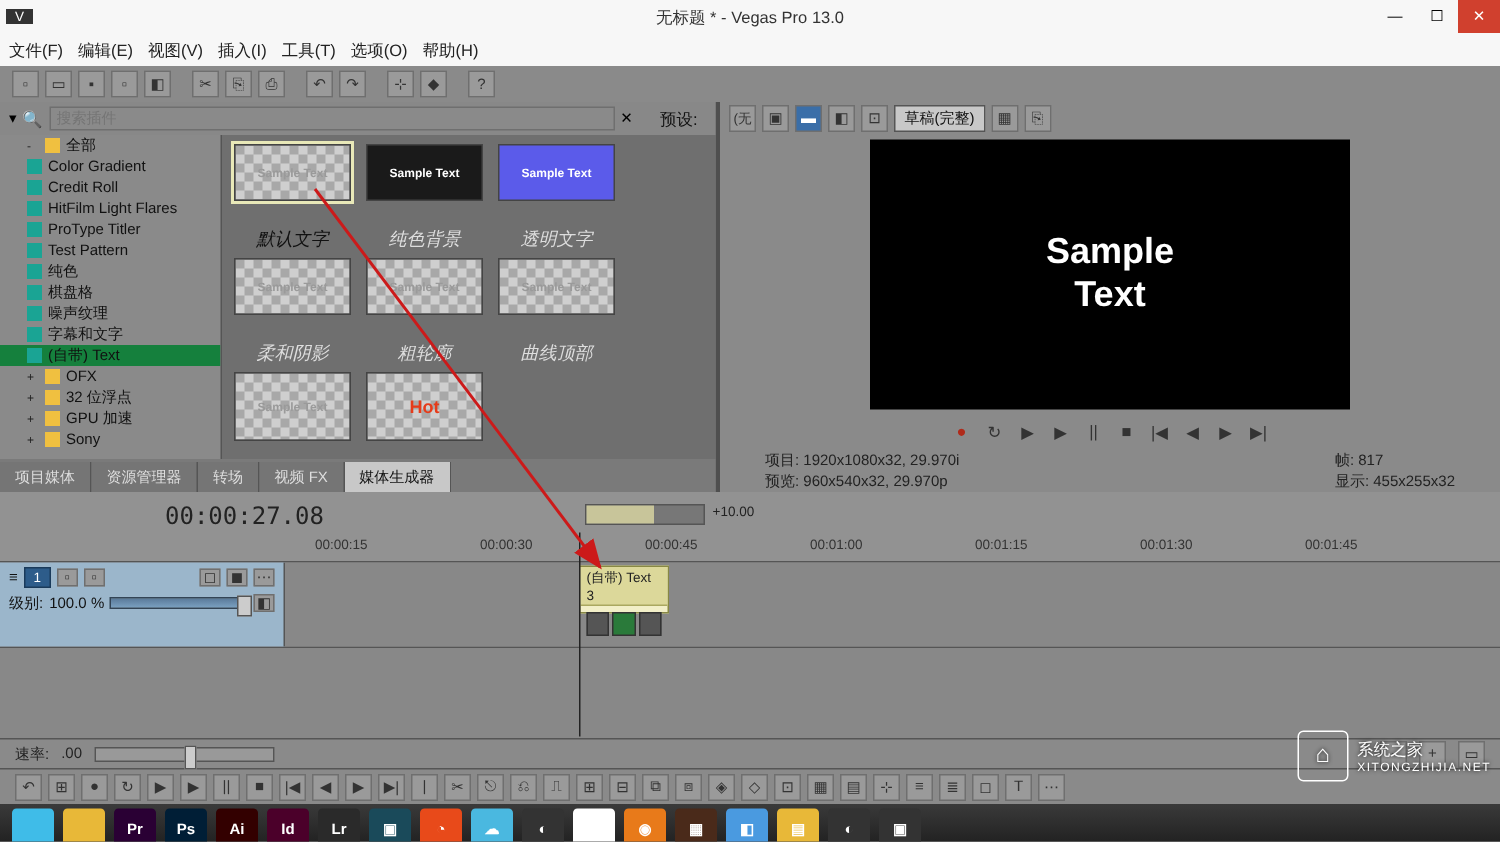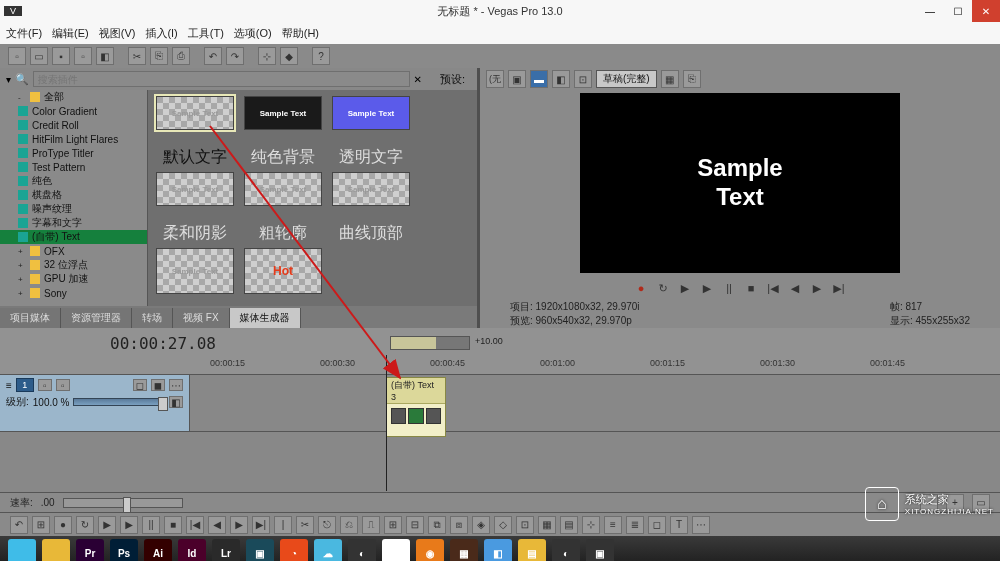--- a/index.html
+++ b/index.html
@@ -23,21 +23,21 @@
 .tree-item .exp { width: 8px; color: #222; font-size: 8px; }
 .tree-item .fico { width: 10px; height: 10px; background: #e0b93e; display: inline-block; }
 .tree-item .fico.teal { background: #1aa494; }
 .tree-item .fico.yellow { background: #f0c040; }
 .tree-item.sel { background: #15803d; }
 .tree-item.indent1 { }
 .tree-item.indent0 { padding-left: 18px; }
 .thumbs { flex: 1; background: #6f6f6f; padding: 6px 6px 0 6px; display: grid; grid-template-columns: repeat(3, 82px); grid-auto-rows: 72px; gap: 4px 6px; align-content: start; position: relative; }
 .thumb { display: flex; flex-direction: column; align-items: center; }
 .thumb .tile { width: 78px; height: 46px; border: 1px solid #444; display: flex; align-items: center; justify-content: center; font-size: 8px; font-weight: bold; color: #fff; position: relative; }
-.thumb .label { font-size: 16px; color: #ddd; margin-top: 17px; }
+.thumb .label { font-size: 12px; color: #ddd; margin-top: 17px; font-style: italic; }
 .tile.checker { background: repeating-conic-gradient(#cfcfcf 0% 25%, #a8a8a8 0% 50%) 0 0/12px 12px; color: #9a9a9a; }
 .tile.black { background: #1a1a1a; }
 .tile.blue { background: #5b5bea; }
 .tile.hot { color: #e63b1a; font-weight: bold; font-size: 12px; }
 .tile.cool { color: #5b5bea; font-weight: bold; font-size: 12px; }
 .thumb.sel .tile { outline: 2px solid #e8e8b8; }
 .thumb.sel .label { color: #111; }
 .statusrow { height: 16px; background: #8a8a8a; color: #222; font-size: 10px; padding: 0 6px; display: flex; align-items: center; }
 .tabbar { height: 22px; background: #7a7a7a; display: flex; align-items: flex-end; font-size: 10px; }
 .tab { padding: 3px 10px; background: #757575; color: #ddd; border-right: 1px solid #555; }
@@ -60,21 +60,21 @@
 .ruler { height: 16px; background: #929292; position: relative; font-size: 9px; color: #333; }
 .ruler .tick { position: absolute; top: 0; }
 .trackarea { display: flex; height: 58px; background: #888; border-top: 1px solid #555; border-bottom: 1px solid #555; }
 .trackhead { width: 190px; background: #9bb6cb; border-right: 1px solid #555; padding: 3px 6px; font-size: 10px; color: #111; position: relative; }
 .trackhead .row1 { display: flex; gap: 4px; align-items: center; }
 .trackhead .num { background: #2d5c8a; color: #fff; width: 18px; height: 14px; display: flex; align-items: center; justify-content: center; font-size: 9px; border: 1px solid #1a3a5a; }
 .trackhead .row2 { display: flex; gap: 4px; align-items: center; margin-top: 3px; }
 .trackhead .slider { flex: 1; height: 8px; background: linear-gradient(#5a7a9a,#7aa0c0); border: 1px solid #345; position: relative; }
 .trackhead .slider::after { content: ""; position: absolute; right: -4px; top: -2px; width: 8px; height: 12px; background: #ccc; border: 1px solid #555; }
 .tracklane { flex: 1; position: relative; background: #888; }
-.clip { position: absolute; top: 2px; height: 60px; background: #f2efc8; border: 1px solid #888844; font-size: 9px; color: #222; }
+.clip { position: absolute; top: 2px; height: 32px; background: #f2efc8; border: 1px solid #888844; font-size: 9px; color: #222; }
 .clip .cliptitle { background: #dcd89a; padding: 1px 4px; border-bottom: 1px solid #aaa860; }
 .clip .clipbody { display: flex; gap: 2px; padding: 4px; }
 .clip .smico { width: 18px; height: 16px; background: #555; border: 1px solid #333; }
 .spacer { height: 60px; background: #888; }
 .bottom-tb { height: 24px; background: #8a8a8a; display: flex; align-items: center; gap: 4px; padding: 0 10px; border-top: 1px solid #555; }
 .ratebar { height: 20px; background: #8a8a8a; display: flex; align-items: center; gap: 8px; padding: 0 10px; font-size: 10px; color: #222; border-top: 1px solid #555; }
 .ratebar .rateslider { width: 120px; height: 10px; border: 1px solid #555; background: #999; position: relative; }
 .ratebar .rateslider::after { content: ""; position: absolute; left: 50%; top: -2px; width: 6px; height: 14px; background: #ccc; border: 1px solid #555; }
 .taskbar { height: 34px; background: linear-gradient(#3a3a3a,#1a1a1a); display: flex; align-items: center; gap: 6px; padding: 0 8px; }
 .task { width: 28px; height: 28px; border-radius: 3px; display: flex; align-items: center; justify-content: center; font-size: 10px; font-weight: bold; color: #fff; }

